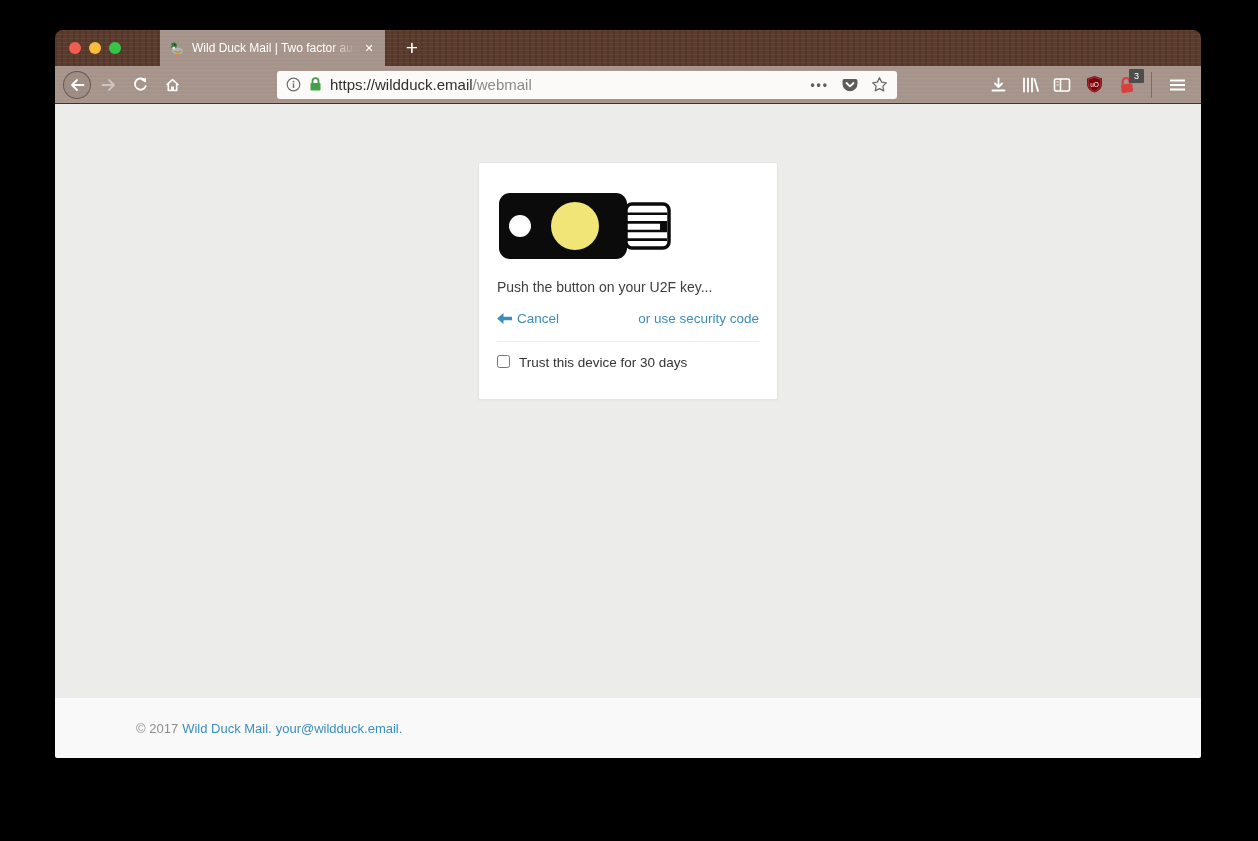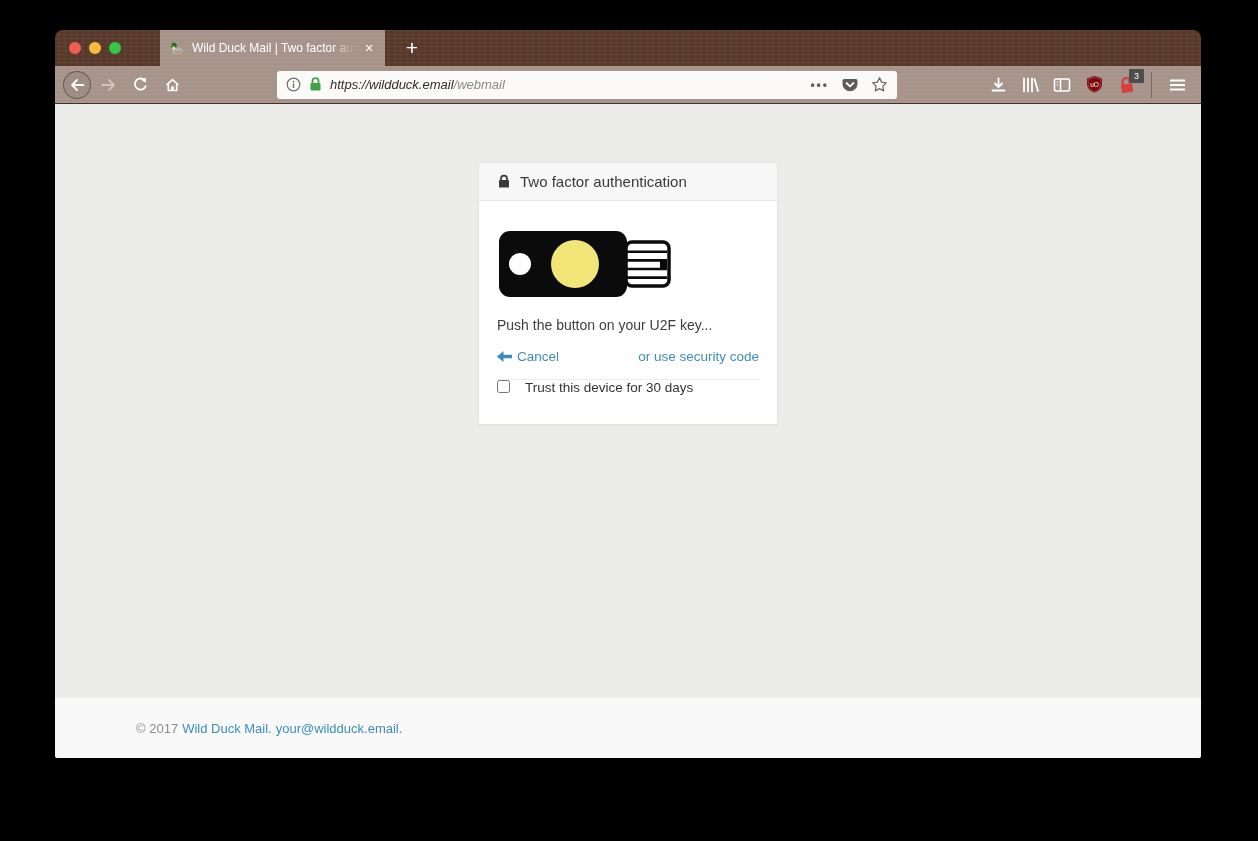--- a/index.html
+++ b/index.html
@@ -30,21 +30,21 @@
   
   .toolbar { height:38px; flex:0 0 38px; display:flex; align-items:center; padding:0 8px;
     background:
       repeating-linear-gradient(180deg, rgba(255,255,255,0.05) 0 1px, transparent 1px 4px),
       #a6948b;
     border-bottom:1px solid #40302a; }
   .navbtn { width:30px; height:30px; margin-right:2px; display:flex; align-items:center; justify-content:center; }
   .navbtn.circled { width:28px; height:28px; border-radius:50%; border:1.5px solid rgba(62,45,40,0.55); background:rgba(0,0,0,0.05); }
   .urlbar { height:28px; width:620px; margin-left:88px; background:#fbfaf9; border-radius:3px;
     display:flex; align-items:center; padding:0 9px; gap:8px; }
-  .url { font-size:13px; white-space:nowrap;font-style:italic; }
+  .url { font-size:15px; white-space:nowrap; }
   .url .host { color:#2f2f2f; }
   .url .path { color:#8a8a8a; }
   .url-right { margin-left:auto; display:flex; align-items:center; gap:12px; }
   .dots { color:#5f5f5f; font-size:12px; letter-spacing:2px; font-weight:bold; }
   .right-cluster { margin-left:auto; display:flex; align-items:center; }
   .ext { width:32px; height:30px; display:flex; align-items:center; justify-content:center; position:relative; }
   .badge { position:absolute; top:-1px; right:-2px; min-width:15px; height:14px; background:#4d4d4d;
     color:#fff; font-size:9px; display:flex; align-items:center; justify-content:center; border-radius:1px; }
   .vsep { width:1px; height:26px; background:rgba(62,45,40,0.4); margin:0 9px; }
   .tilt { transform:rotate(-8deg); }
@@ -55,21 +55,21 @@
     box-shadow:0 1px 2px rgba(0,0,0,0.04); }
   .card-header { display:flex; align-items:center; gap:9px; padding:10px 18px; background:#f7f7f7;
     border-bottom:1px solid #e8e8e8; font-size:15px; color:#3a3a3a; }
   .card-body { padding:10px 18px 29px; }
   .yubikey { margin-top:18px; display:block; }
   .instruction { margin-top:18px; font-size:14px; color:#3e3e3e; }
   .links-row { margin-top:16px; display:flex; justify-content:space-between; align-items:center; font-size:13.5px; }
   a.blue { color:#3c8dbc; text-decoration:none;align-items:center; }
   .cancel { display:inline-flex; align-items:center; gap:5px; }
   .card-divider { border:none; border-top:1px solid #ececec; margin:15px 0 0; }
-  .trust-row { display:flex; align-items:flex-start; gap:15px; font-size:13.5px; color:#333; }
+  .trust-row { margin-top:13px; display:flex; align-items:flex-start; gap:9px; font-size:13.5px; color:#333; }
   .trust-row input { width:13px; height:13px; margin:0; }
 
   .footer { height:60px; flex:0 0 60px; background:#f9f9f9; display:flex; align-items:center; padding-left:81px;
     font-size:13px; color:#8d8d8d; }
   .footer span, .footer a { margin-right:4px; }
 </style>
 </head>
 <body>
 
 <div class="window">
@@ -185,27 +185,20 @@
           <rect x="1" y="1.5" width="15" height="2" fill="#fff"></rect>
           <rect x="1" y="6" width="15" height="2" fill="#fff"></rect>
           <rect x="1" y="10.5" width="15" height="2" fill="#fff"></rect>
         </svg>
       </div>
     </div>
   </div>
 
   <div class="content">
     <div class="card">
-      <div class="card-header">
-        <svg width="14" height="15" viewBox="0 0 14 15">
-          <path d="M4 6 V4.6 a3 3 0 0 1 6 0 V6" stroke="#3a3a3a" stroke-width="1.8" fill="none"></path>
-          <rect x="2" y="6" width="10" height="7.6" rx="1.2" fill="#3a3a3a"></rect>
-        </svg>
-        <span>Two factor authentication</span>
-      </div>
       <div class="card-body">
 
         <svg class="yubikey" width="175" height="70" viewBox="0 0 175 70">
           <rect x="2" y="2" width="128" height="66" rx="11" fill="#0b0b0b"></rect>
           <circle cx="23" cy="35" r="11" fill="#fff"></circle>
           <circle cx="78" cy="35" r="24" fill="#f2e578"></circle>
           <rect x="129" y="13" width="43" height="44" rx="6" fill="#fff" stroke="#0b0b0b" stroke-width="3.5"></rect>
           <line x1="130" y1="22.8" x2="170" y2="22.8" stroke="#0b0b0b" stroke-width="2.6"></line>
           <line x1="130" y1="31.4" x2="170" y2="31.4" stroke="#0b0b0b" stroke-width="2.6"></line>
           <line x1="130" y1="40" x2="170" y2="40" stroke="#0b0b0b" stroke-width="2.6"></line>

